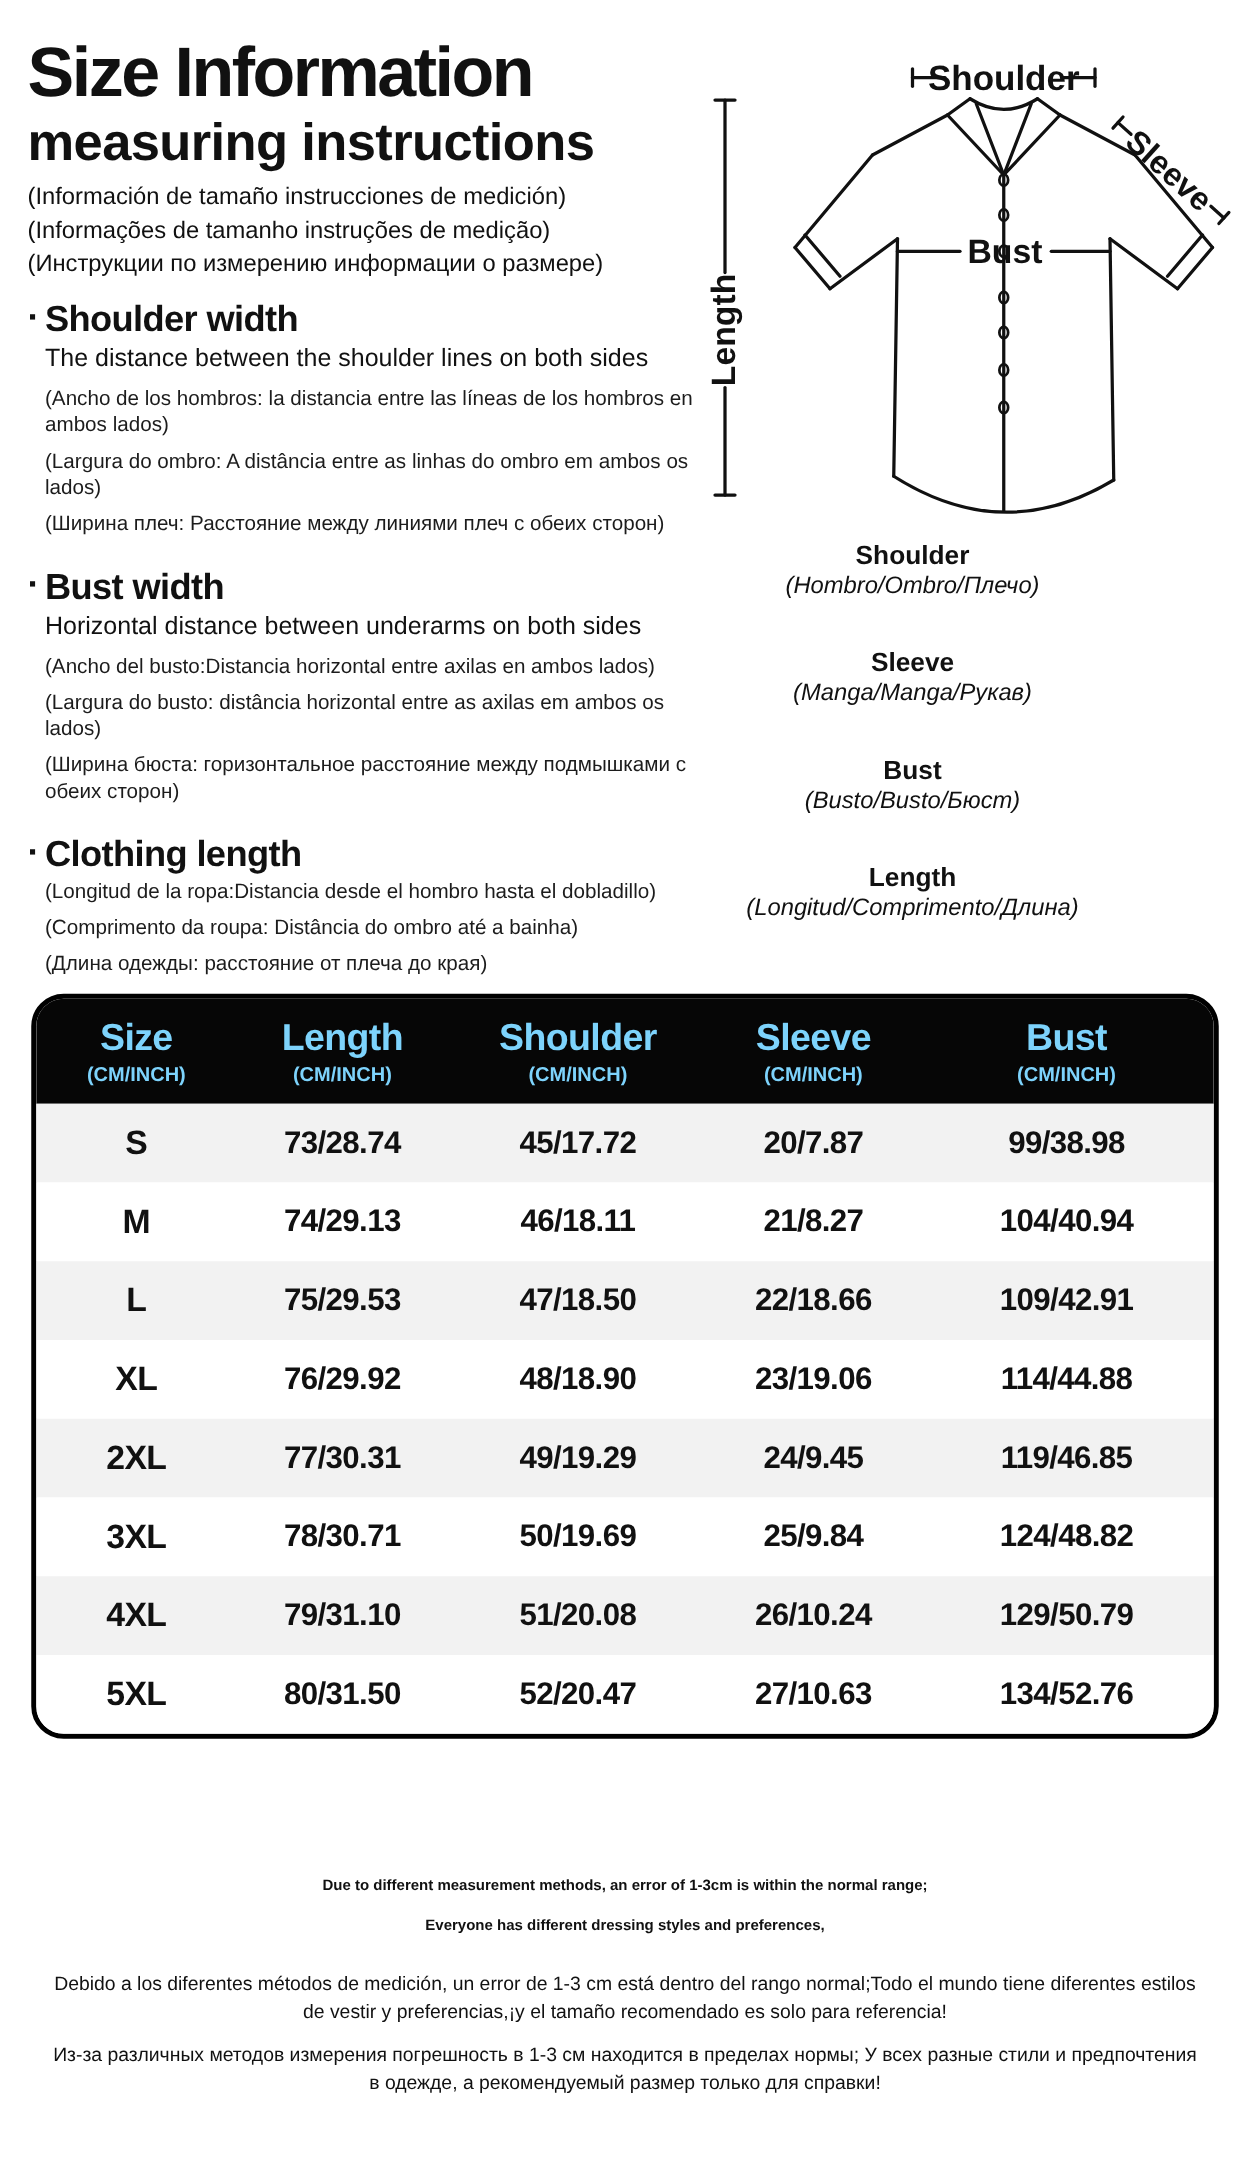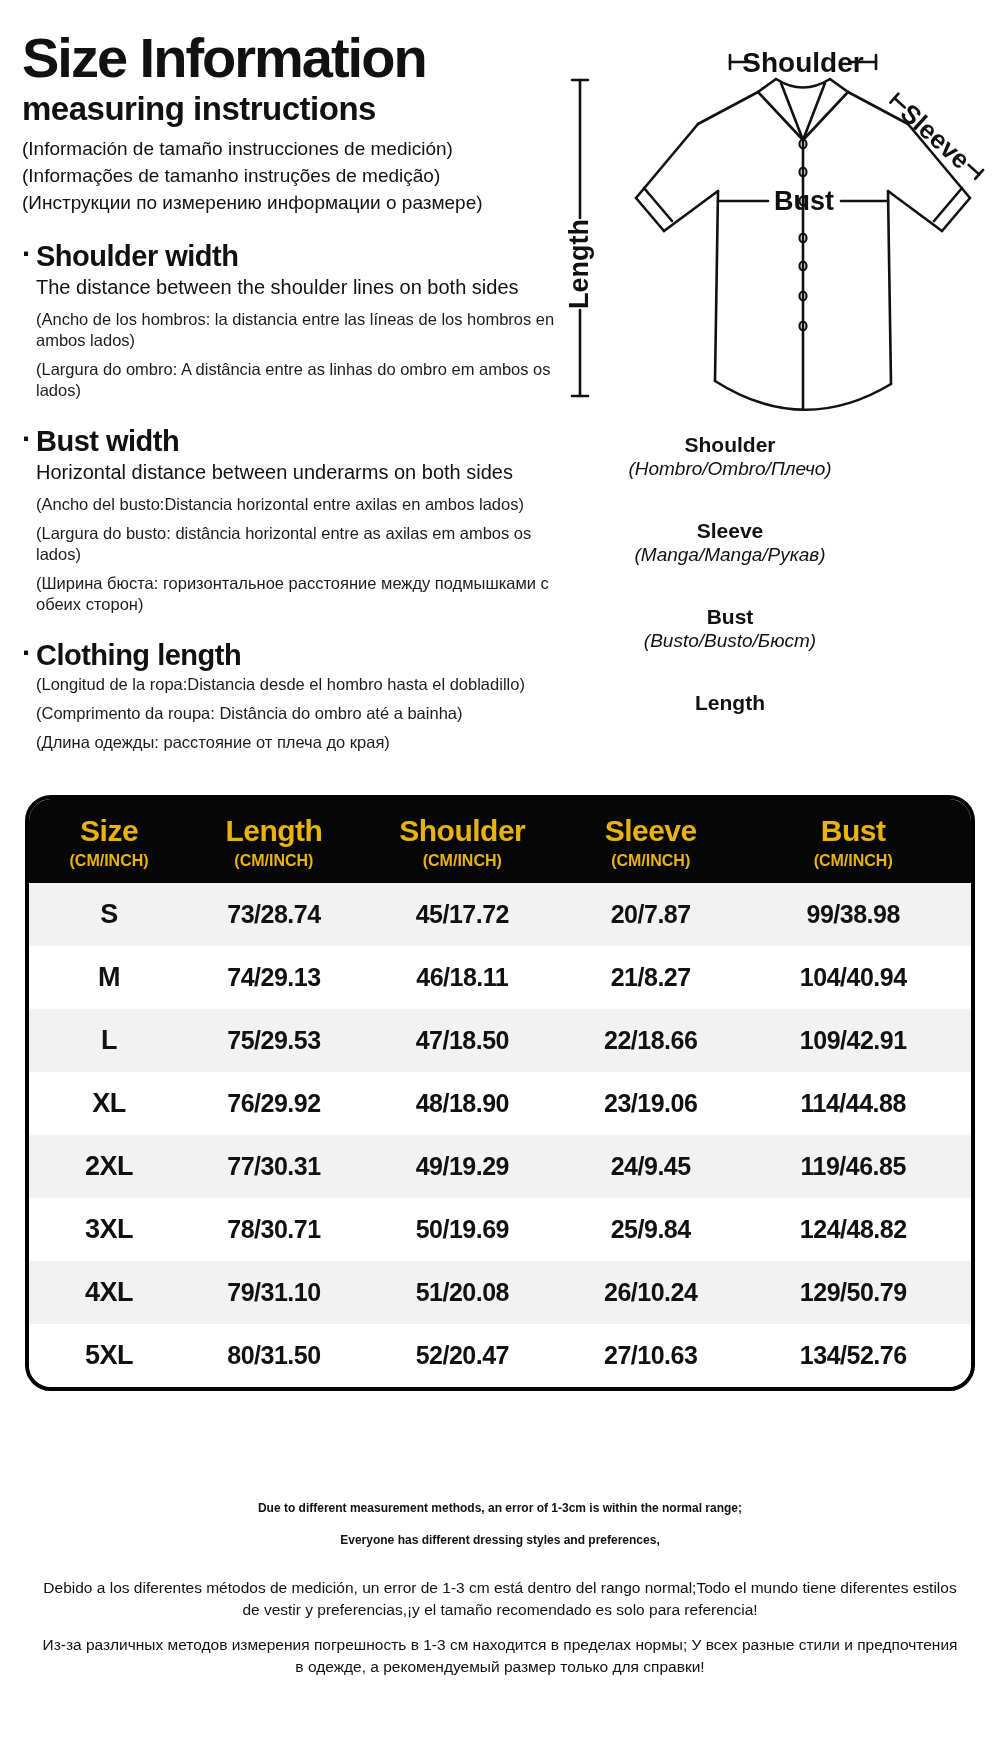--- a/index.html
+++ b/index.html
@@ -5,21 +5,21 @@
   html,body{margin:0;padding:0;}
   body{
     width:1000px;height:1737px;position:relative;overflow:hidden;
     background:#ffffff;color:#111;
     font-family:"Liberation Sans","DejaVu Sans",sans-serif;
     -webkit-font-smoothing:antialiased;
   }
   
   .intro{position:absolute;left:22px;top:30px;width:540px;}
   .title{font-size:56px;font-weight:bold;letter-spacing:-2px;line-height:1.0;margin:0;}
-  .subtitle{font-size:33px;font-weight:bold;letter-spacing:-0.5px;line-height:1.05;margin:6px 0 8px;}
+  .subtitle{font-size:42px;font-weight:bold;letter-spacing:-0.5px;line-height:1.05;margin:6px 0 8px;}
   .intro-tr{font-size:19px;line-height:27px;margin:0;}
   
   .sections{position:absolute;left:22px;top:240px;width:545px;}
   .measure-sec{margin-bottom:24px;}
   .sec-h{font-size:29px;font-weight:bold;margin:0 0 2px;letter-spacing:-0.5px;position:relative;padding-left:14px;}
   .sec-h .bullet{position:absolute;left:0;top:-2px;font-weight:bold;}
   .sec-desc{font-size:20px;line-height:25px;margin:0 0 9px;padding-left:14px;}
   .sec-tr{font-size:16.5px;line-height:21px;margin:0 0 8px;padding-left:14px;color:#1c1c1c;}
   
   .diagram{position:absolute;left:558px;top:28px;width:440px;height:390px;}
@@ -30,21 +30,21 @@
   .legend-item{margin-bottom:37px;}
   .legend-term{font-size:21px;font-weight:bold;line-height:25px;}
   .legend-tr{font-size:19px;line-height:24px;font-style:italic;}
   
   .size-table{
     position:absolute;left:25px;top:795px;width:950px;
     border:4px solid #000;border-radius:26px;overflow:hidden;
     box-sizing:border-box;background:#fff;
   }
   .tgrid{display:grid;grid-template-columns:17% 18% 22% 18% 25%;}
-  .thead{background:#060606;color:#eab308;padding:15px 0 13px;}
+  .thead{background:#060606;color:#7dd3fc;padding:15px 0 13px;}
   .th{text-align:center;}
   .th .t{display:block;font-size:30px;font-weight:bold;letter-spacing:-0.5px;}
   .th .u{display:block;font-size:16px;font-weight:bold;margin-top:4px;letter-spacing:0;}
   .trow{height:63px;align-items:center;background:#ffffff;}
   .trow.alt{background:#f2f2f2;}
   .td{text-align:center;font-size:25px;font-weight:bold;letter-spacing:-0.5px;}
   .td.size{font-size:27px;}
   
   .footer{position:absolute;left:0;top:1492px;width:1000px;text-align:center;}
   .footer-en p{font-size:12px;font-weight:bold;line-height:32px;margin:0;}
@@ -62,20 +62,21 @@
   <p class="intro-tr">(Инструкции по измерению информации о размере)</p>
 </div>
 
 <div class="sections">
 
   <section class="measure-sec">
     <h3 class="sec-h"><span class="bullet">·</span><span>Shoulder width</span></h3>
     <p class="sec-desc">The distance between the shoulder lines on both sides</p>
     <p class="sec-tr">(Ancho de los hombros: la distancia entre las líneas de los hombros en ambos lados)</p>
     <p class="sec-tr">(Largura do ombro: A distância entre as linhas do ombro em ambos os lados)</p>
+    <p class="sec-tr">(Ширина плеч: Расстояние между линиями плеч с обеих сторон)</p>
   </section>
 
   <section class="measure-sec">
     <h3 class="sec-h"><span class="bullet">·</span><span>Bust width</span></h3>
     <p class="sec-desc">Horizontal distance between underarms on both sides</p>
     <p class="sec-tr">(Ancho del busto:Distancia horizontal entre axilas en ambos lados)</p>
     <p class="sec-tr">(Largura do busto: distância horizontal entre as axilas em ambos os lados)</p>
     <p class="sec-tr">(Ширина бюста: горизонтальное расстояние между подмышками с обеих сторон)</p>
   </section>
 
@@ -173,20 +174,21 @@
   <div class="legend-item">
     <div class="legend-term">Sleeve</div>
     <div class="legend-tr">(Manga/Manga/Рукав)</div>
   </div>
   <div class="legend-item">
     <div class="legend-term">Bust</div>
     <div class="legend-tr">(Busto/Busto/Бюст)</div>
   </div>
   <div class="legend-item">
     <div class="legend-term">Length</div>
+    <div class="legend-tr">(Longitud/Comprimento/Длина)</div>
   </div>
 </div>
 
 <div class="size-table">
   <div class="thead tgrid">
     <div class="th">
         <span class="t">Size</span>
         <span class="u">(CM/INCH)</span>
       </div>
     <div class="th">

